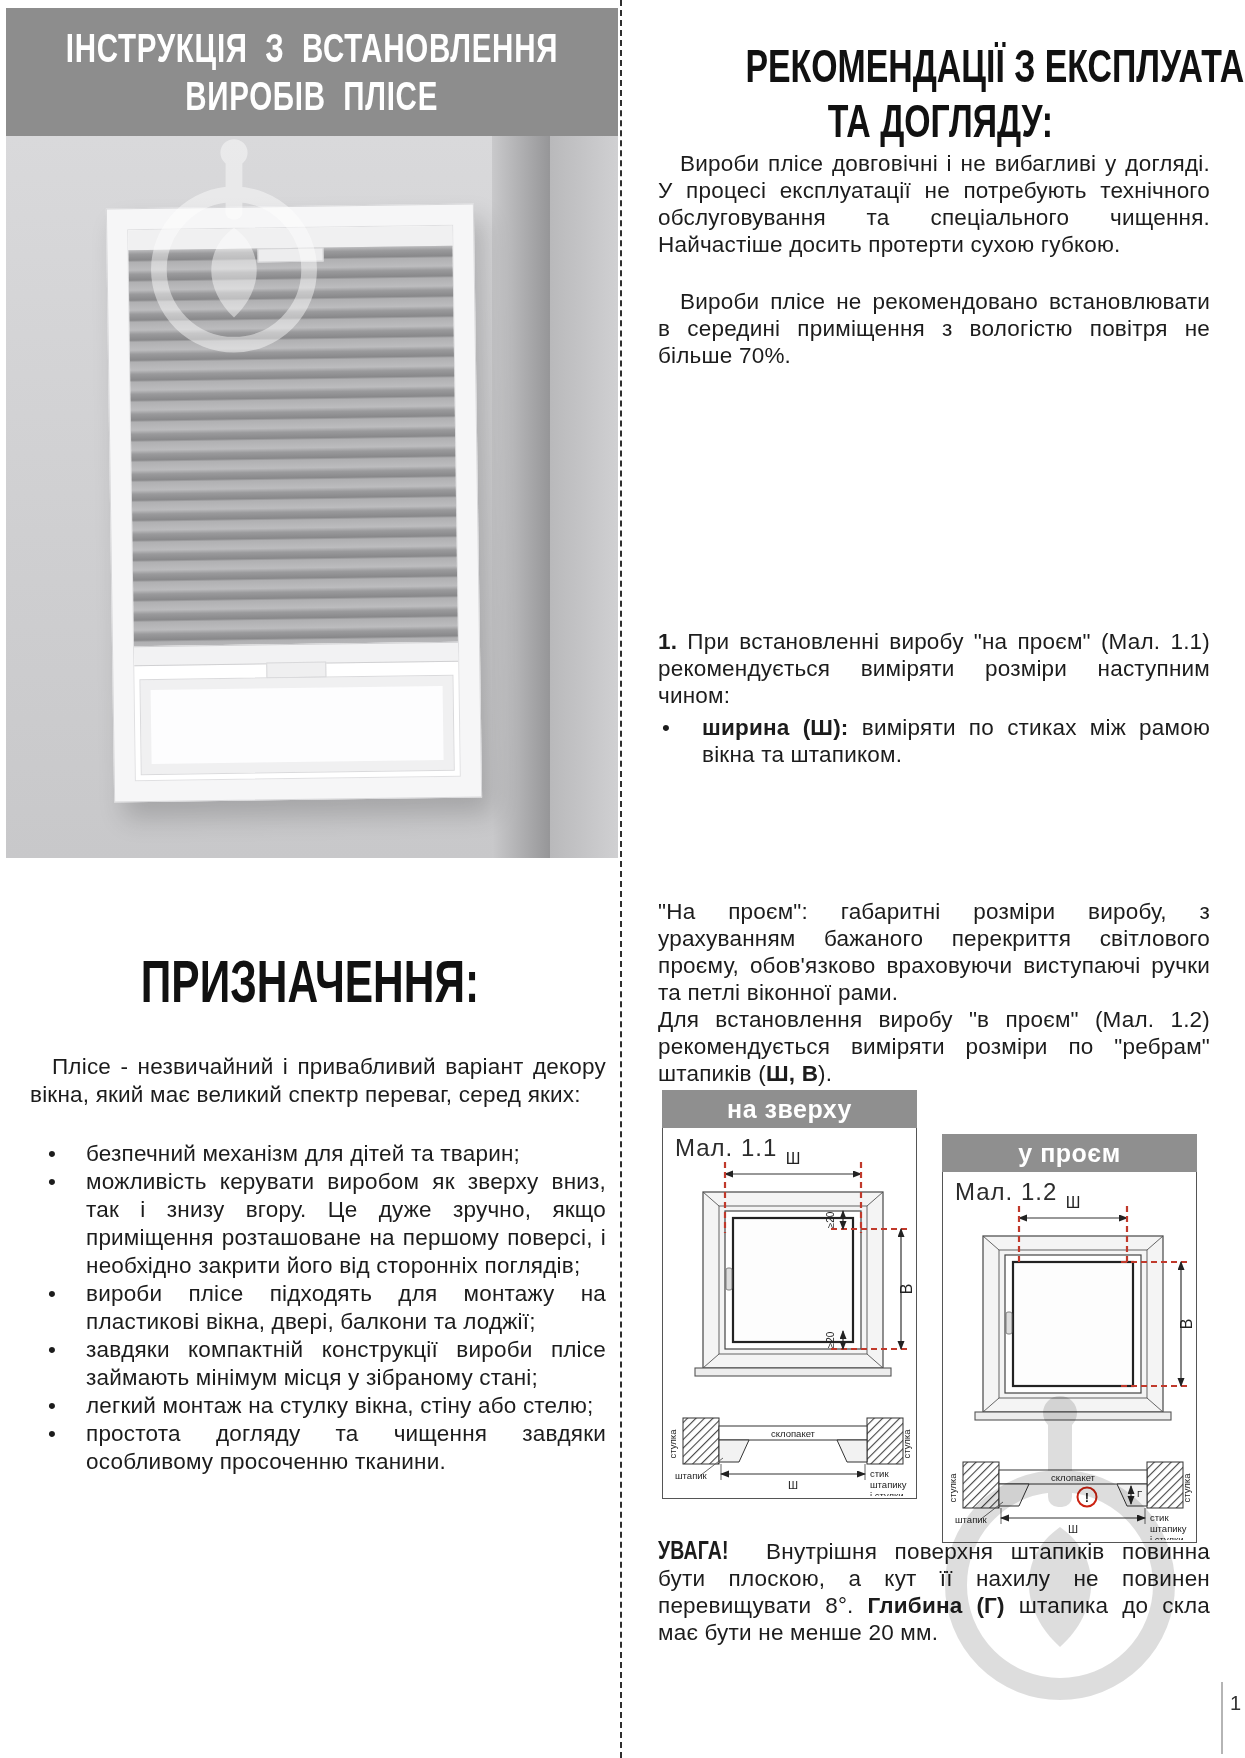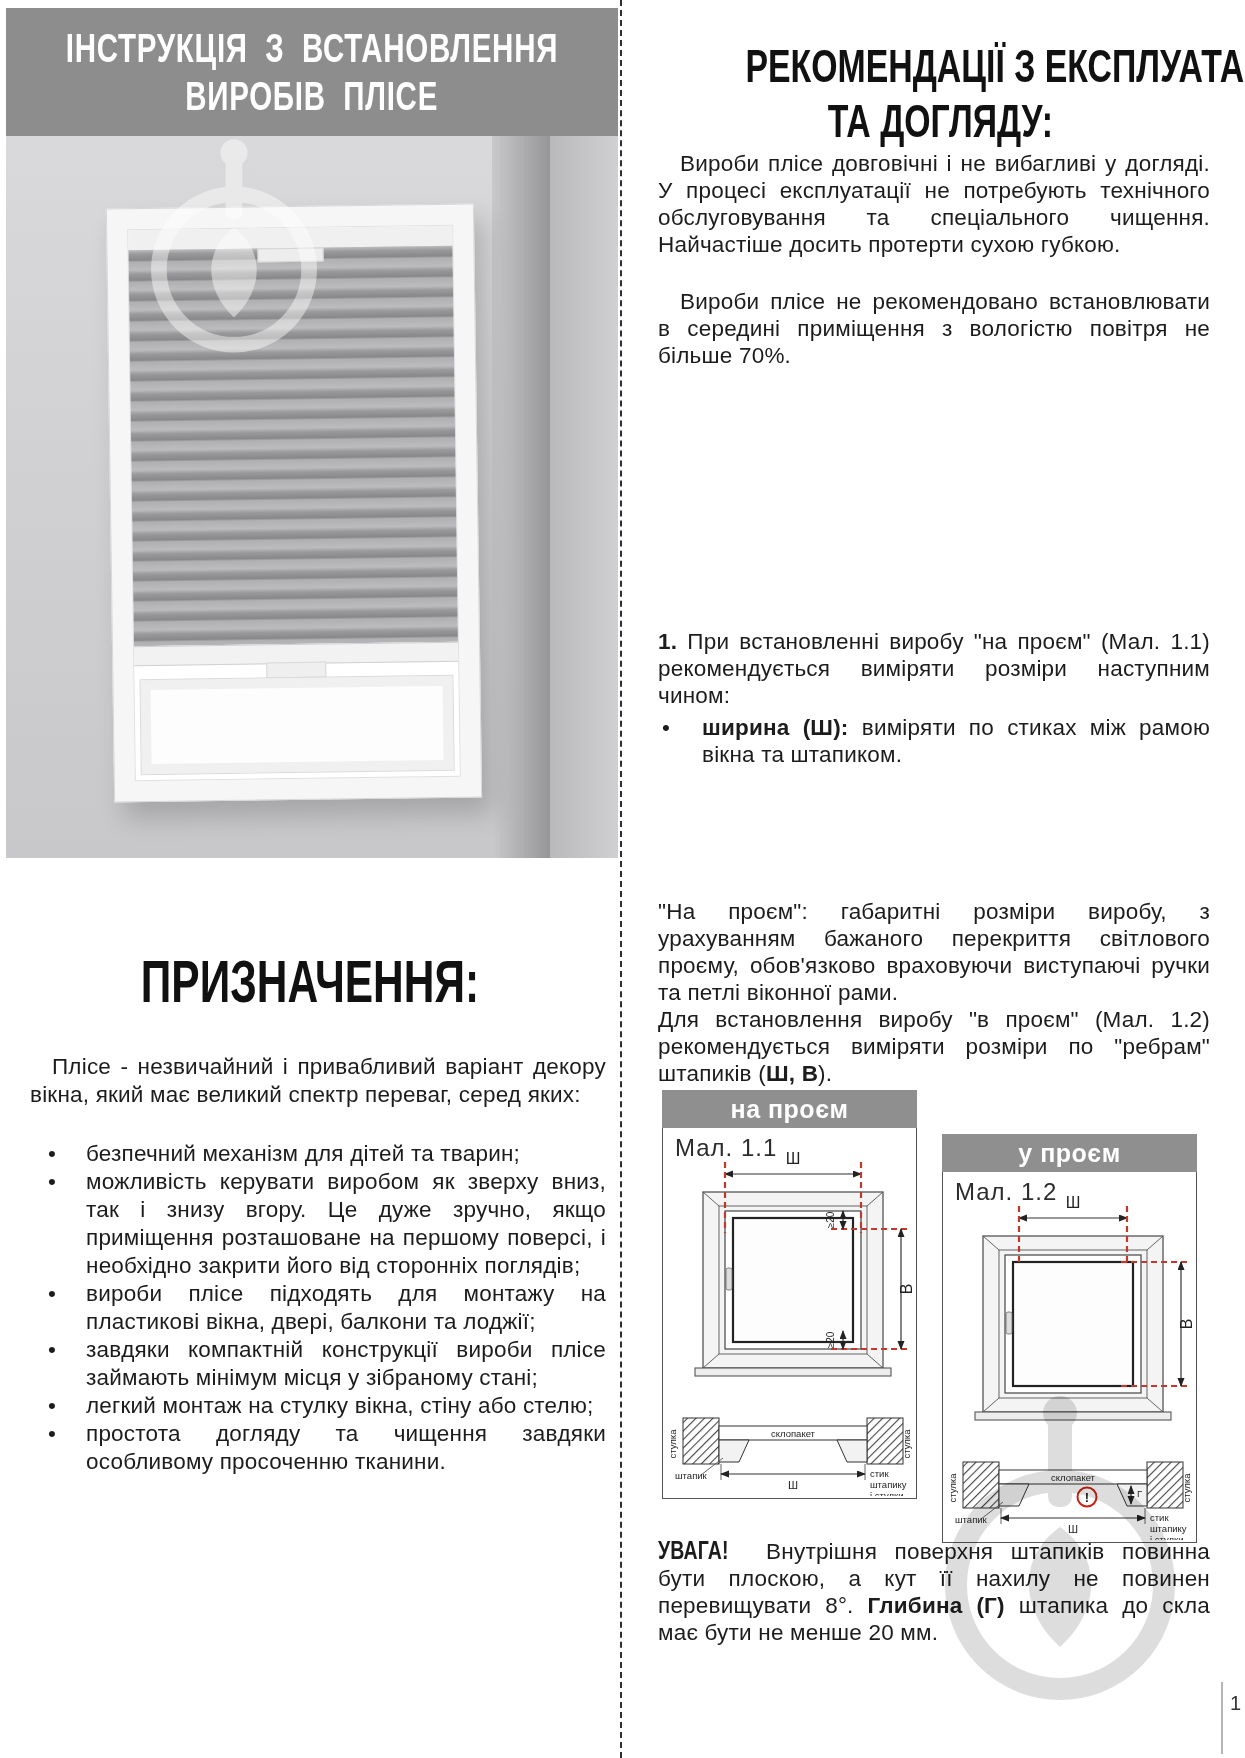--- a/index.html
+++ b/index.html
@@ -143,21 +143,21 @@
     </g>
     <g fill="#000000">
       <circle cx="145" cy="18" r="17"></circle>
       <rect x="133" y="16" width="24" height="96" rx="10"></rect>
       <path d="M145,132 C188,162 185,216 145,252 C105,216 102,162 145,132 Z"></path>
     </g>
   </svg>
 
   <div class="diag" style="left:662px;top:1090px;">
     <div class="diag-header">
-        <span>на проєм</span>
+        <span>на зверху</span>
       </div>
     <div class="diag-body">
       <div class="fig-cap">Мал. 1.1</div>
       <svg width="252" height="368" viewBox="0 0 252 368">
         <defs>
           <pattern id="h1a" width="6" height="6" patternTransform="rotate(45)" patternUnits="userSpaceOnUse">
             <rect width="6" height="6" fill="#fff"></rect>
               <line x1="0" y1="0" x2="0" y2="6" stroke="#444" stroke-width="2.2"></line>
           </pattern>
           <marker id="m1" markerWidth="9" markerHeight="8" refX="8" refY="3.5" orient="auto" markerUnits="userSpaceOnUse">

